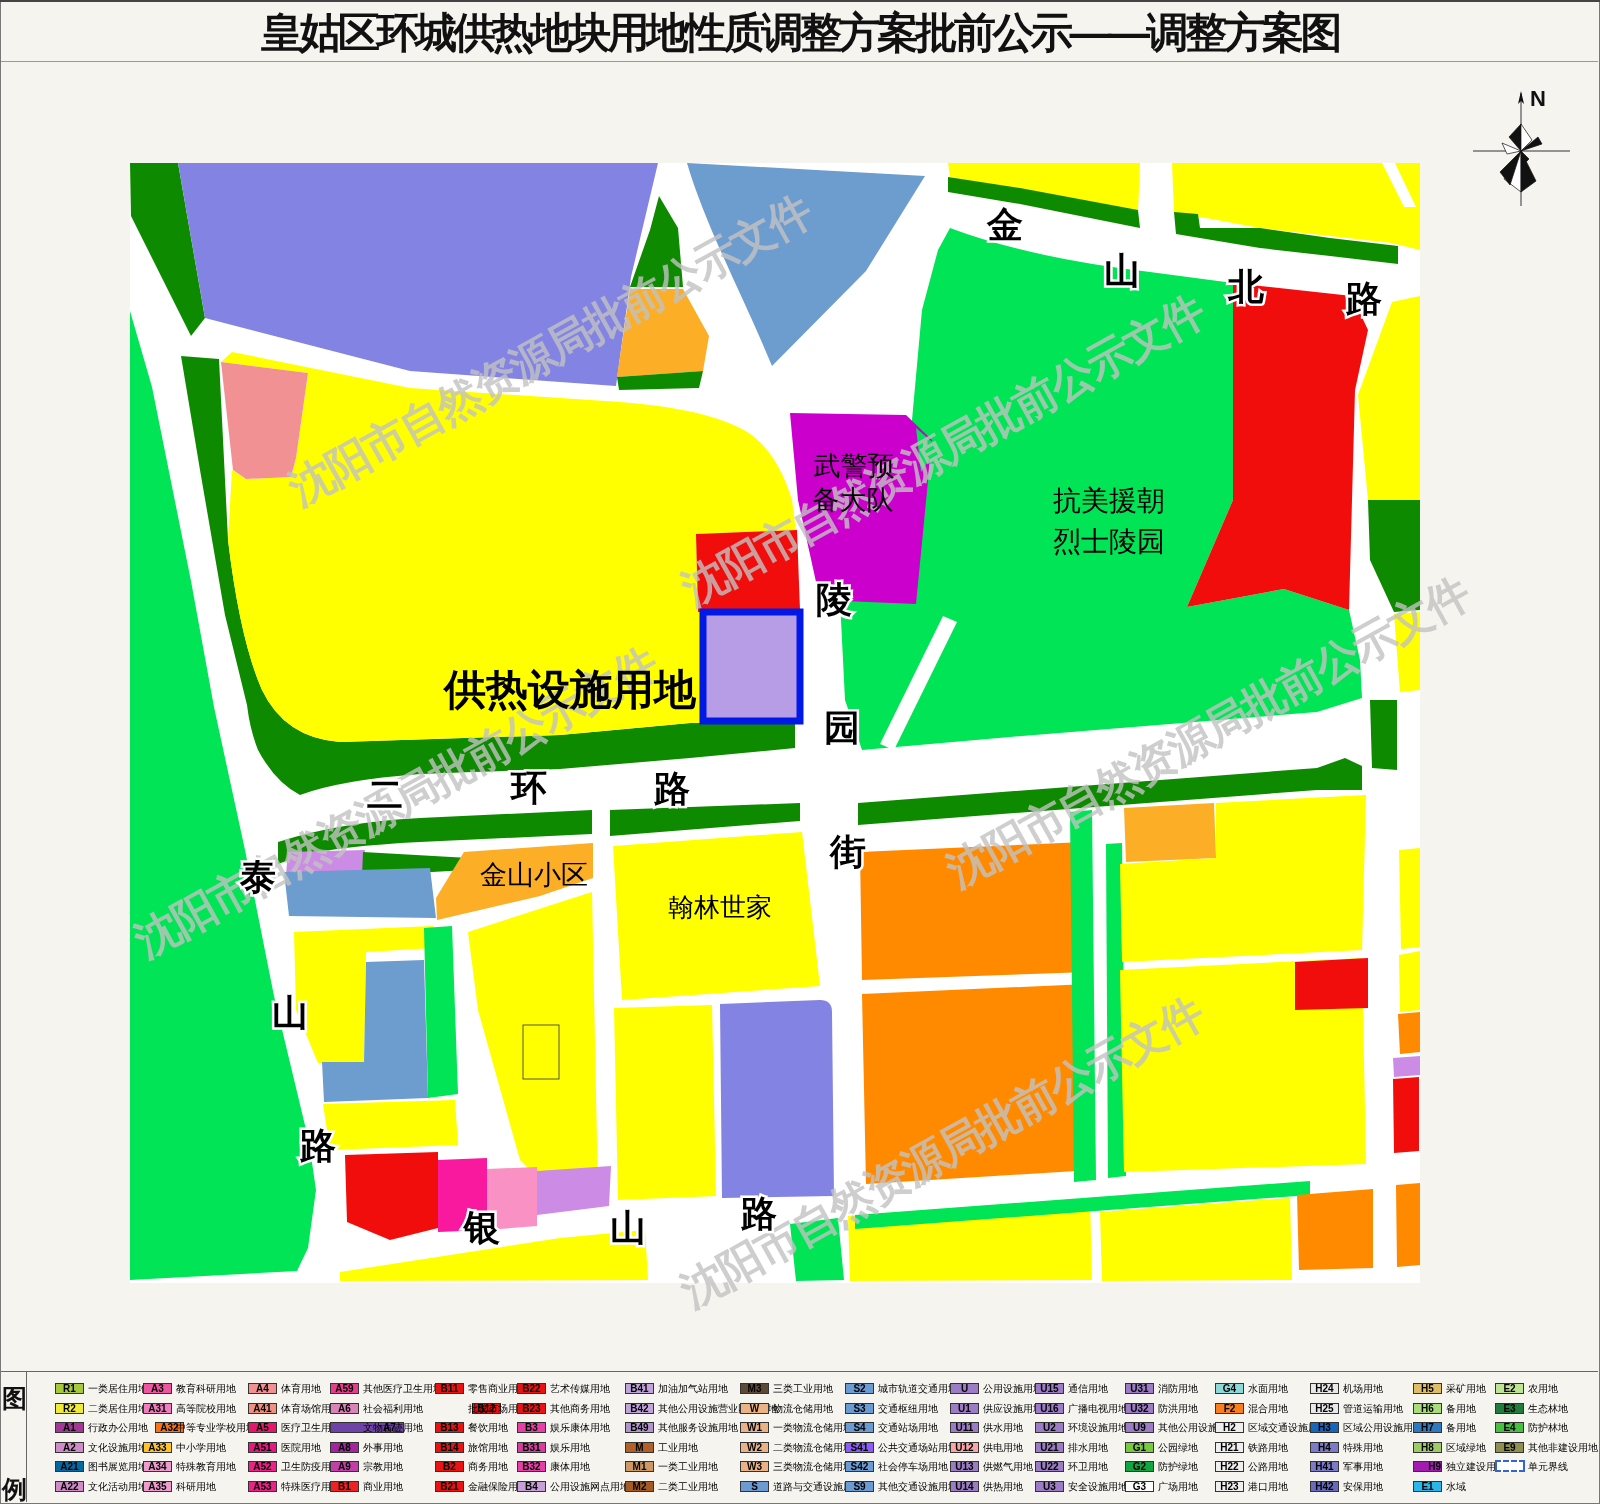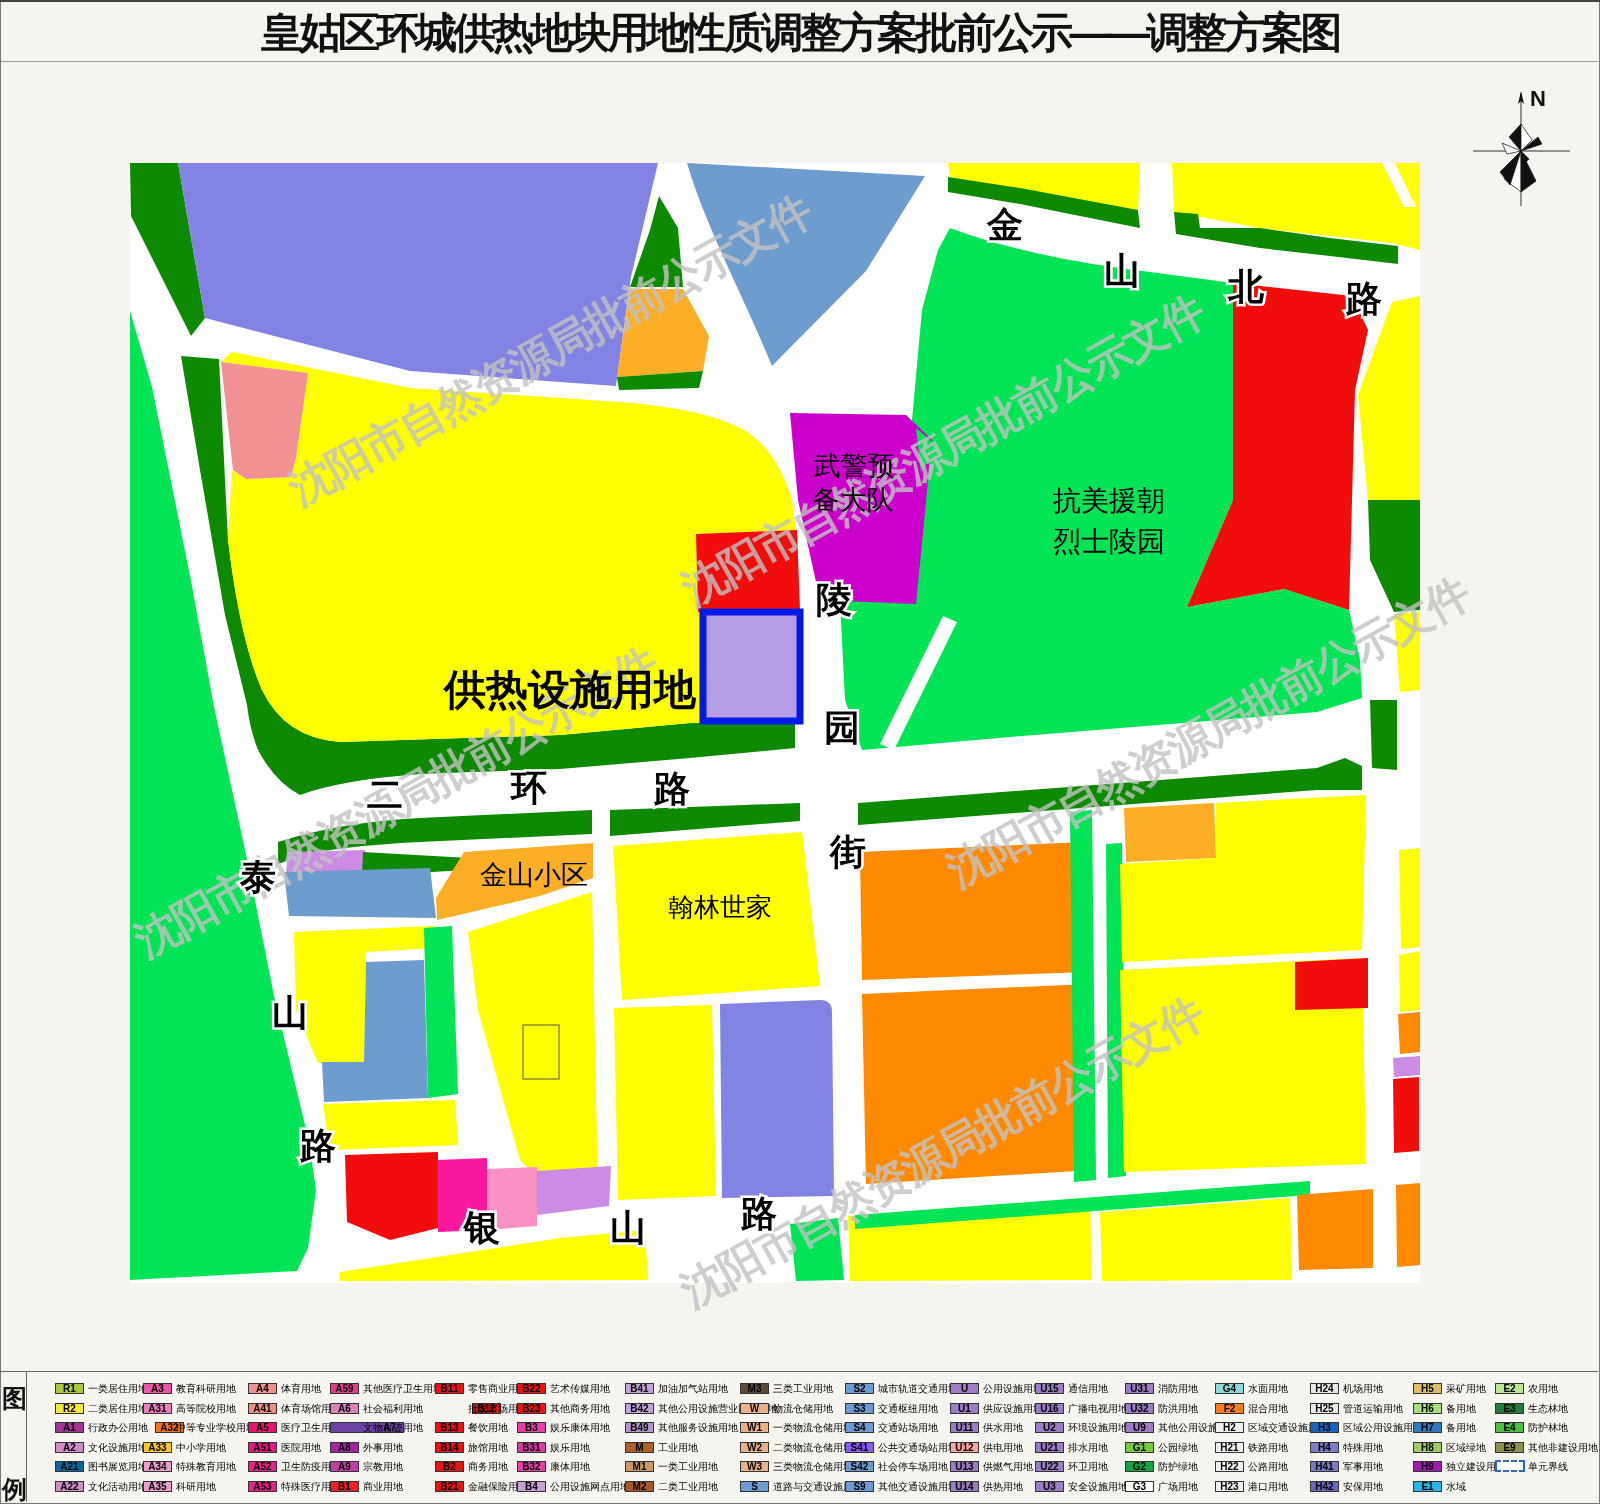--- a/index.html
+++ b/index.html
@@ -291,21 +291,21 @@
 
 <div class="sw" style="left:1413px;top:1403px;background:#AADC7E;color:#000;">H6</div>
 <div class="lb" style="left:1446px;top:1403px;">备用地</div>
 
 <div class="sw" style="left:1413px;top:1422px;background:#2F79BE;color:#000;">H7</div>
 <div class="lb" style="left:1446px;top:1422px;">备用地</div>
 
 <div class="sw" style="left:1413px;top:1442px;background:#9ECB66;color:#000;">H8</div>
 <div class="lb" style="left:1446px;top:1442px;">区域绿地</div>
 
-<div class="sw" style="left:1413px;top:1461px;background:#a21caf;color:#000;">H9</div>
+<div class="sw" style="left:1413px;top:1461px;background:#a21caf;color:#000;text-align:right;">H9</div>
 <div class="lb" style="left:1446px;top:1461px;">独立建设用地</div>
 
 <div class="sw" style="left:1413px;top:1481px;background:#2CB5E9;color:#000;">E1</div>
 <div class="lb" style="left:1446px;top:1481px;">水域</div>
 
 <div class="sw" style="left:1495px;top:1383px;background:#BEE496;color:#000;">E2</div>
 <div class="lb" style="left:1528px;top:1383px;">农用地</div>
 
 <div class="sw" style="left:1495px;top:1403px;background:#217B3D;color:#000;">E3</div>
 <div class="lb" style="left:1528px;top:1403px;">生态林地</div>

